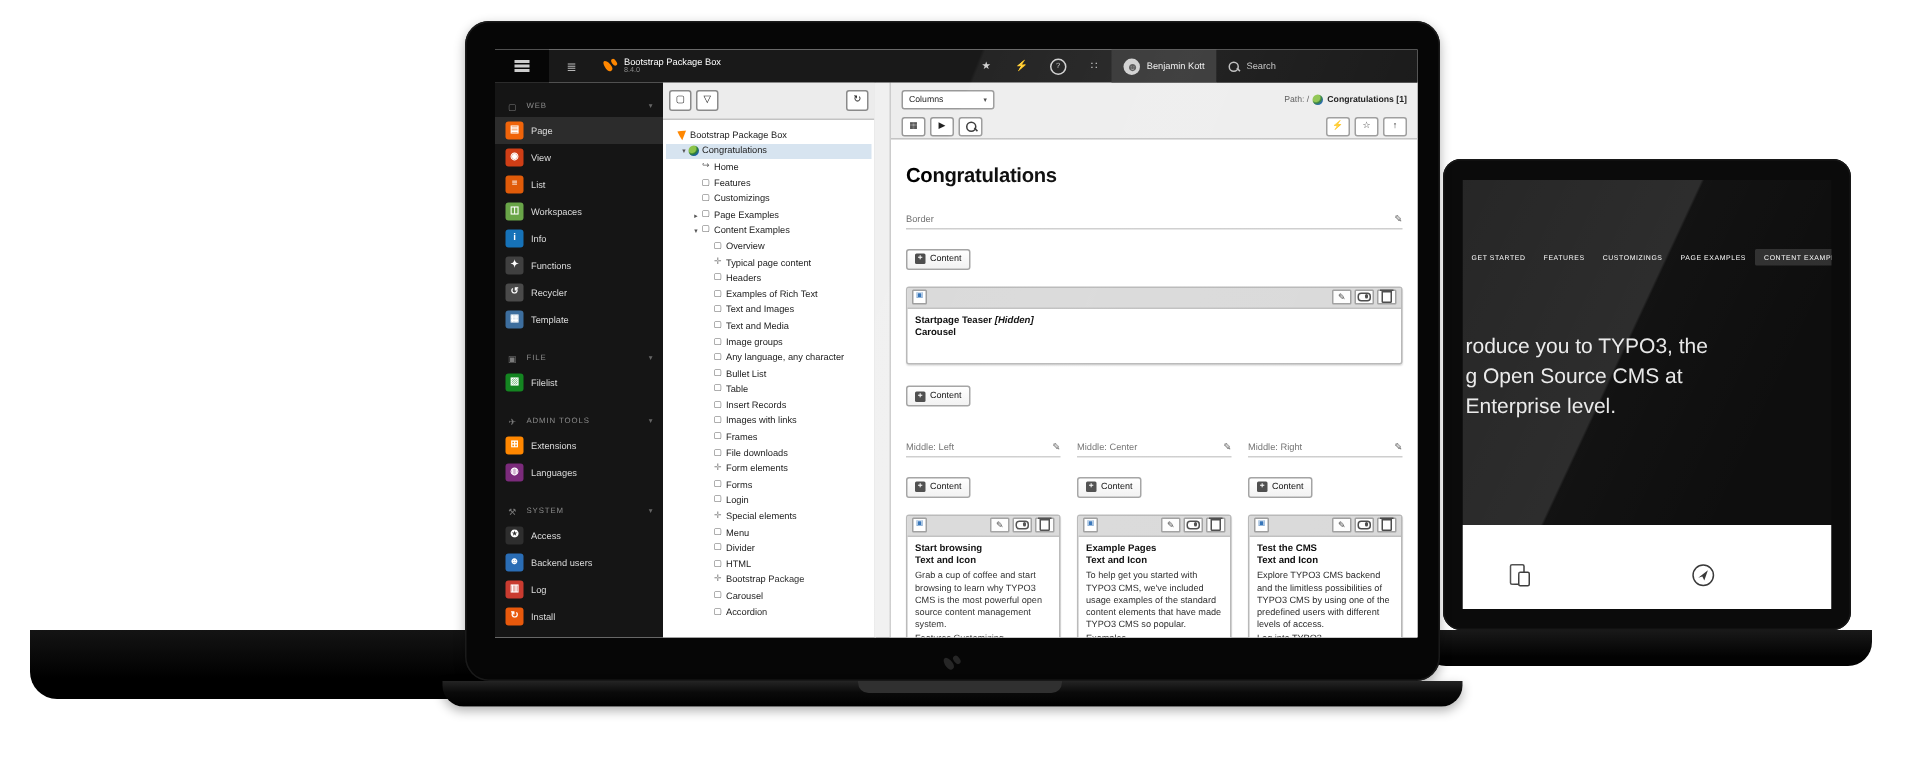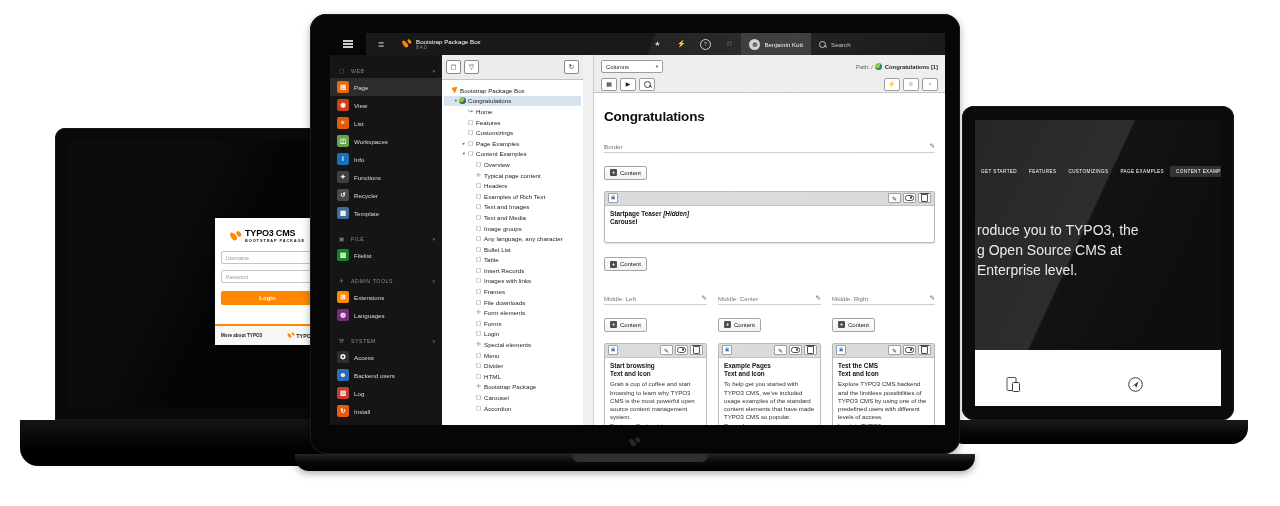--- a/index.html
+++ b/index.html
@@ -167,39 +167,20 @@
   .ce-link{font-size:6.1px;color:#1a1a1a;line-height:1.35;}
   .cols{display:flex;gap:11px;margin-top:14px;}
   .ccol{flex:1;min-width:0;}
   .ccol .ce-body{min-height:84px;}
 </style>
 </head>
 <body>
 
 <div class="stage">
 
-  <div class="laptop-left">
-    <div class="left-screen">
-      <div class="login-card">
-        <div class="login-logo-row">
-          <span class="t3mark"></span><span class="login-brand-text"><span class="brand-main">TYPO3 CMS</span><span class="brand-sub">BOOTSTRAP PACKAGE</span></span>
-        </div>
-        <input class="login-input" placeholder="Username" style="">
-        <input class="login-input" type="password" placeholder="Password" style="">
-        <button class="login-btn">Login</button>
-        <div class="login-footer">
-          <span class="footer-link">More about TYPO3</span>
-          <span class="footer-brand">
-              <span class="t3mark tiny"></span>
-              <span>TYPO3</span>
-            </span>
-        </div>
-      </div>
-    </div>
-  </div>
   <div class="left-base"></div>
 
   <div class="laptop-right">
     <div class="right-screen">
       <div class="fe-nav">
           <span class="fe-nav-item">GET STARTED</span>
           <span class="fe-nav-item">FEATURES</span>
           <span class="fe-nav-item">CUSTOMIZINGS</span>
           <span class="fe-nav-item">PAGE EXAMPLES</span>
           <span class="fe-nav-item active">CONTENT EXAMPLES</span>

